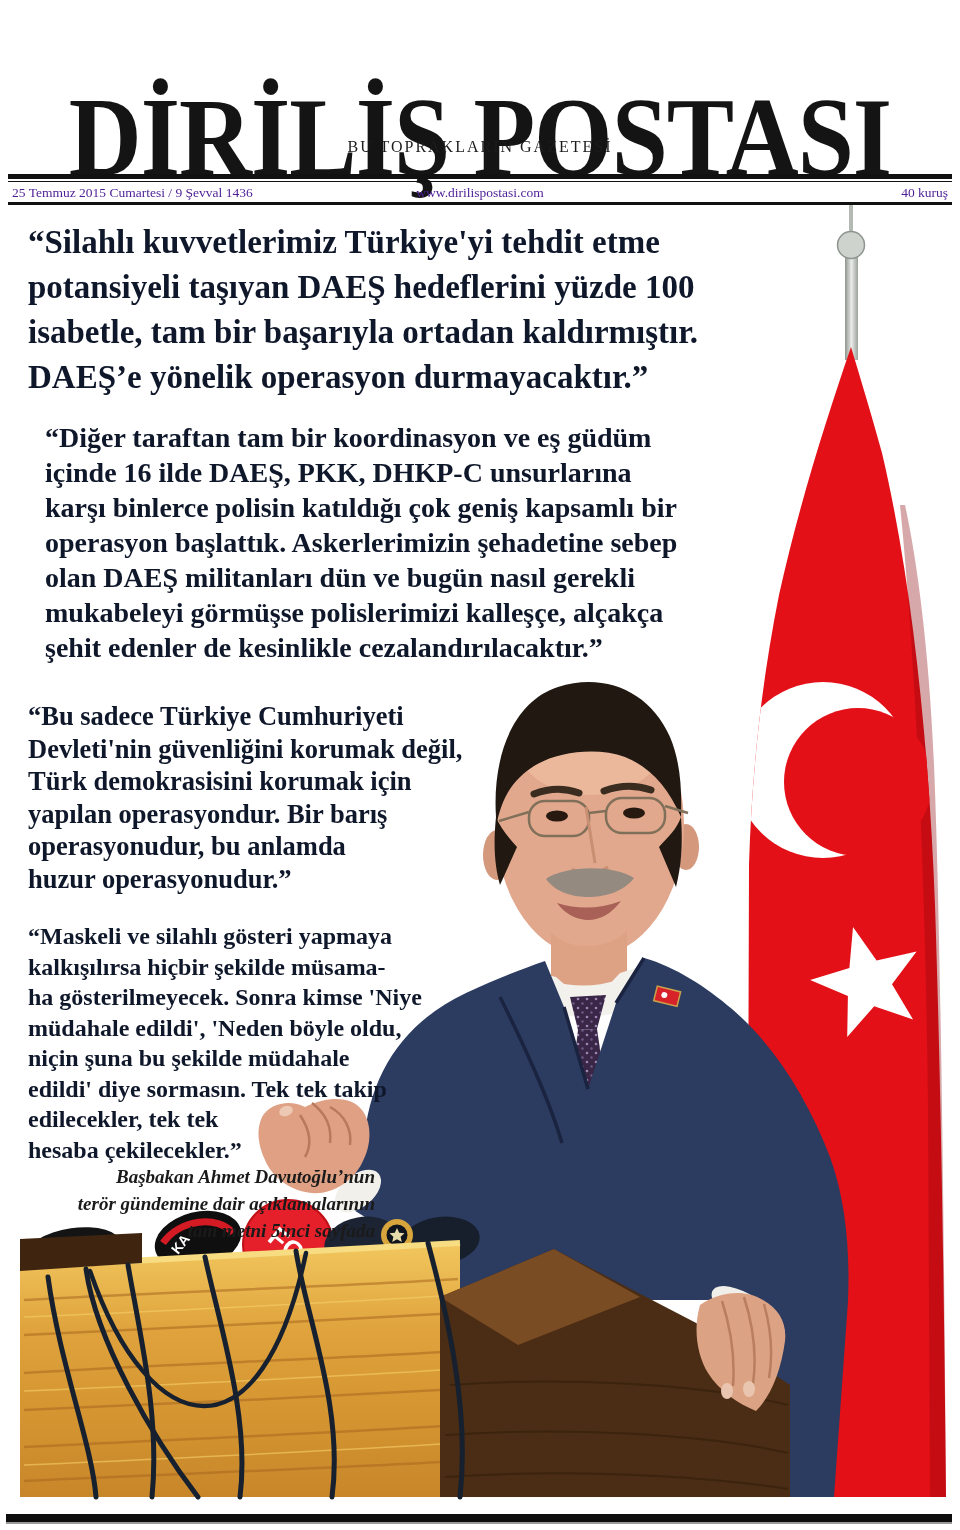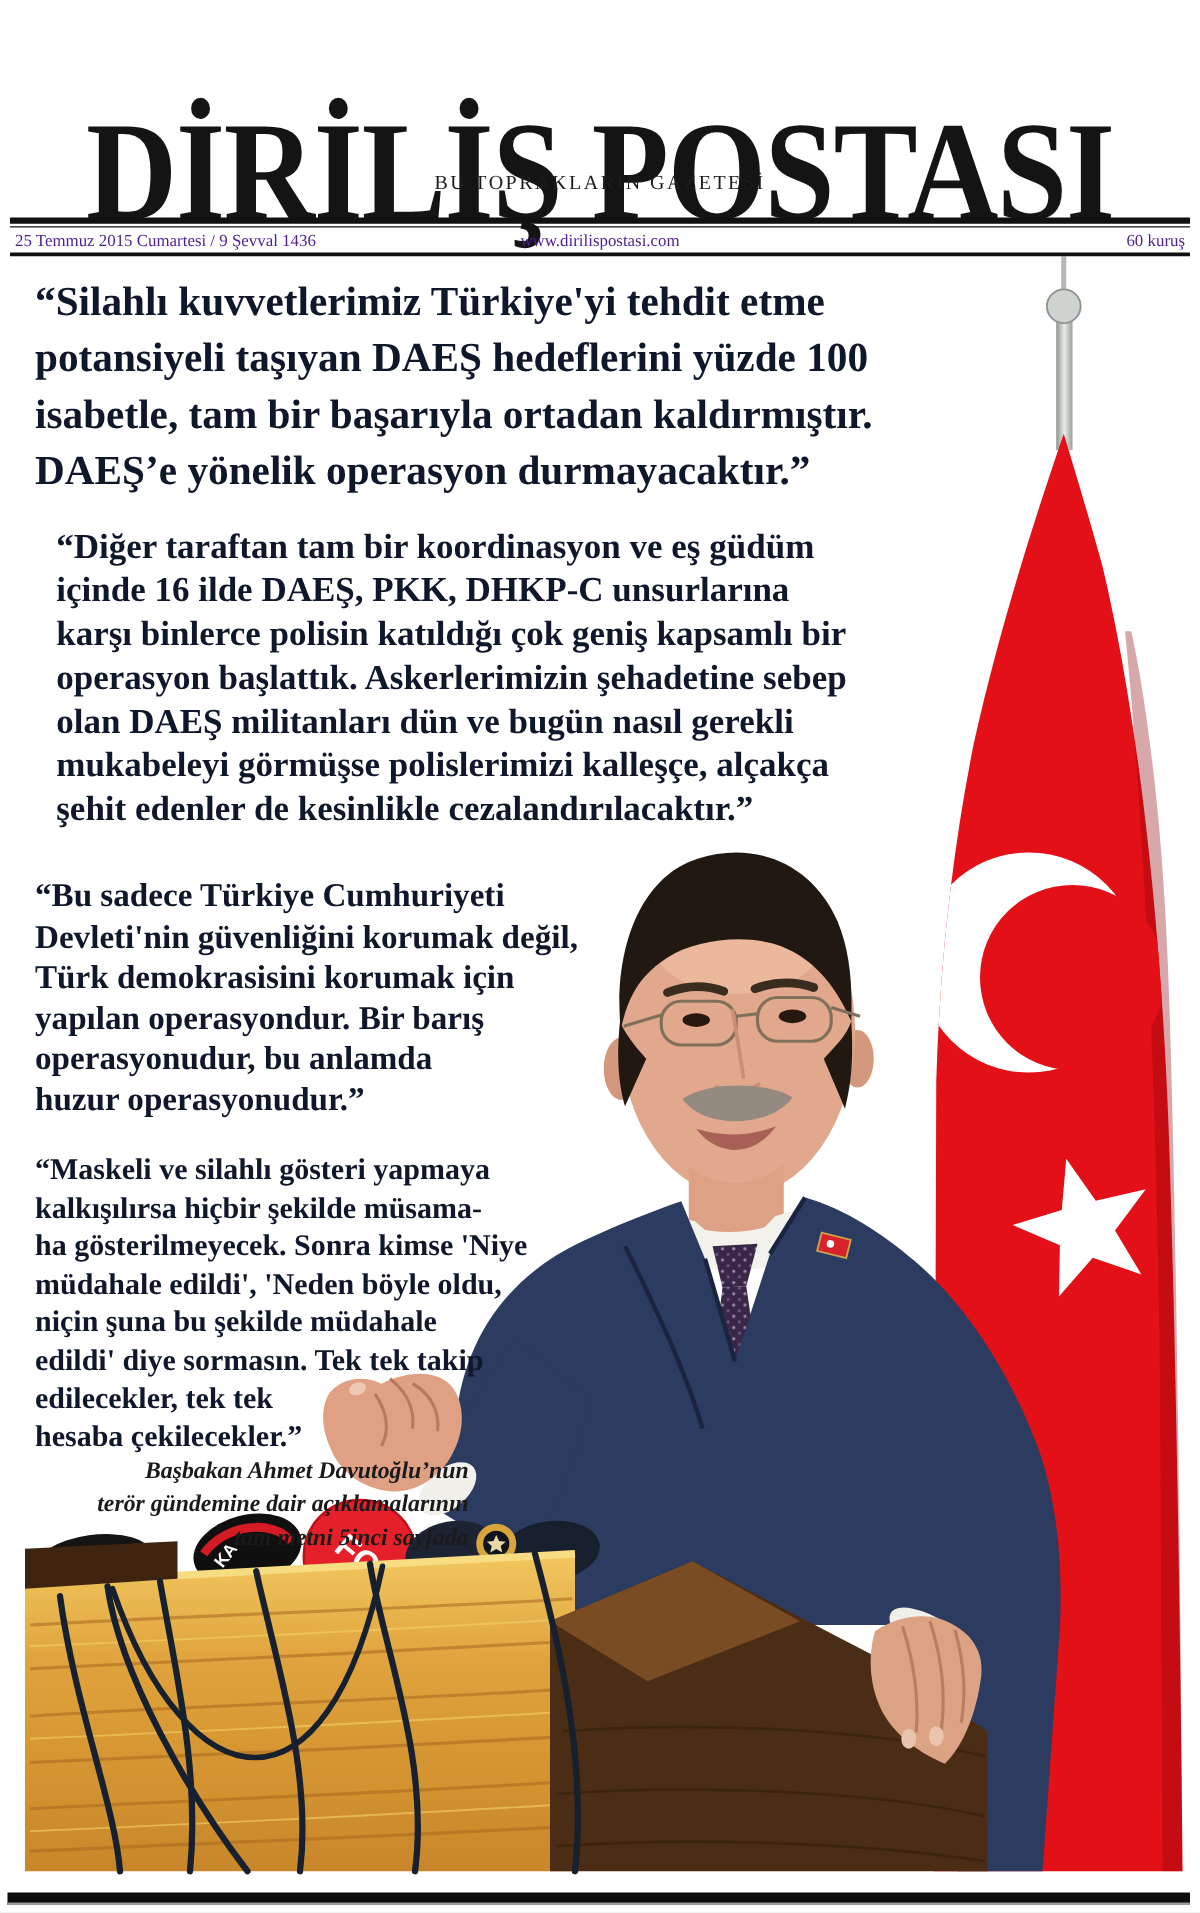--- a/index.html
+++ b/index.html
@@ -40,21 +40,21 @@
 
   <h1 class="abs masthead-title">DİRİLİŞ POSTASI</h1>
   <div class="abs tagline">BU TOPRAKLARIN GAZETESİ</div>
 
   <div class="abs rule rule-a"></div>
   <div class="abs rule rule-b"></div>
 
   <div class="abs dateline">
     <span>25 Temmuz 2015 Cumartesi / 9 Şevval 1436</span>
     <span class="mid">www.dirilispostasi.com</span>
-    <span>60 kuruş</span>
+    <span>40 kuruş</span>
   </div>
 
   <div class="abs rule rule-c"></div>
 
   <div class="abs quote q1">“Silahlı kuvvetlerimiz Türkiye'yi tehdit etme
 potansiyeli taşıyan DAEŞ hedeflerini yüzde 100
 isabetle, tam bir başarıyla ortadan kaldırmıştır.
 DAEŞ’e yönelik operasyon durmayacaktır.”</div>
   <div class="abs quote q2">“Diğer taraftan tam bir koordinasyon ve eş güdüm
 içinde 16 ilde DAEŞ, PKK, DHKP-C unsurlarına

